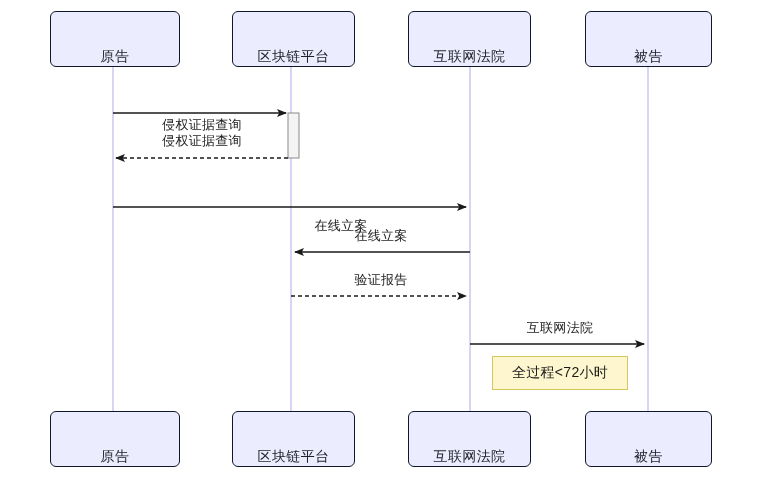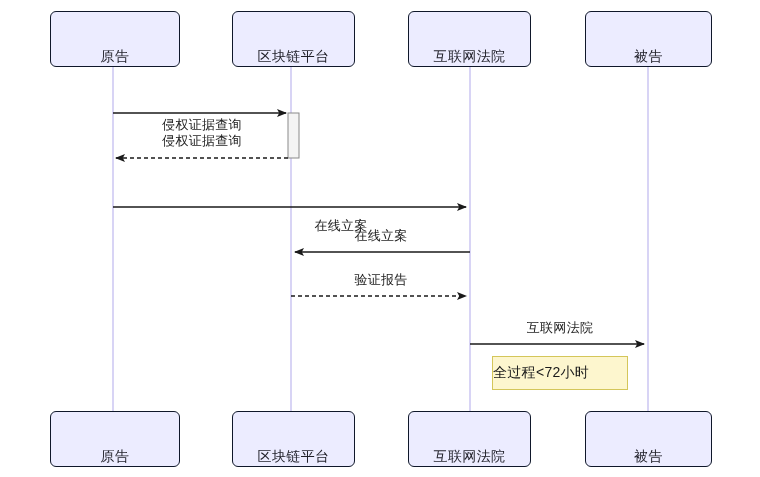--- a/index.html
+++ b/index.html
@@ -42,21 +42,21 @@
     text-align: center;
     letter-spacing: 0.3px;
   }
   .note-box {
     position: absolute;
     box-sizing: border-box;
     background: #fdf6ce;
     border: 1px solid #d4c65a;
     display: flex;
     align-items: center;
-    justify-content: flex-start;
+    justify-content: center;
     font-size: 14px;
     color: #1a1a1a;
     white-space: nowrap;
     letter-spacing: 0.3px;
   }
 </style>
 </head>
 <body>
 
 <svg id="diagram-canvas" viewBox="0 0 760 477" xmlns="http://www.w3.org/2000/svg">

